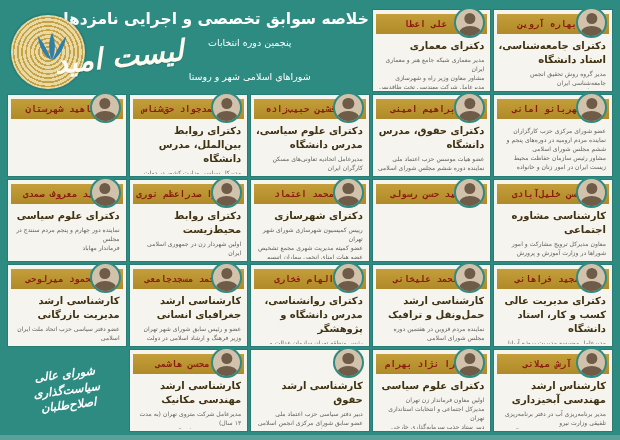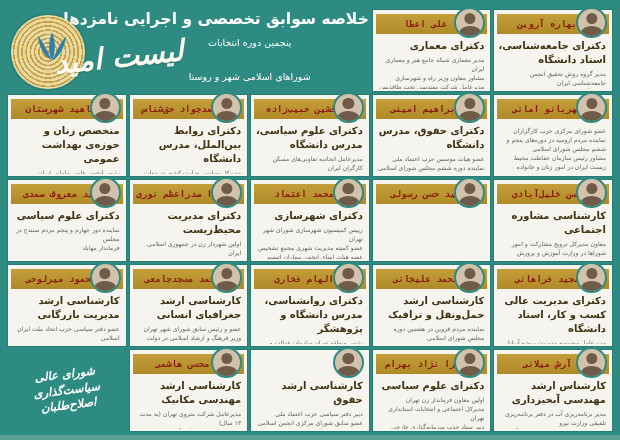--- a/index.html
+++ b/index.html
@@ -165,25 +165,20 @@
       <div class="degree">دکترای روابط بین‌الملل، مدرس دانشگاه</div>
     <div class="item">مدیرکل سیاسی وزارت کشور در دولت اصلاحات</div>
           <div class="item">مشاور سازمان میراث فرهنگی و صنایع دستی</div>
         </div>
   </div>
       <div class="card">
     <div class="band">
       <span class="cname">ناهید شهرستان</span>
     </div>
     <span class="avatar"></span>
-    <div class="info">
-      <div class="degree">متخصص زنان و حوزه‌ی بهداشت عمومی</div>
-    <div class="item">رئیس انجمن علمی مامایی ایران</div>
-          <div class="item">پژوهشگر و فعال اجتماعی</div>
-        </div>
   </div>
       <div class="card">
     <div class="band">
       <span class="cname">حسن خلیل‌آبادی</span>
     </div>
     <span class="avatar"></span>
     <div class="info">
       <div class="degree">کارشناسی مشاوره اجتماعی</div>
     <div class="item">معاون مدیرکل ترویج مشارکت و امور شوراها در وزارت آموزش و پرورش</div>
           <div class="item">مشاور معاون استاندار و فرماندار ویژه شهرستان ری</div>
@@ -208,21 +203,21 @@
           <div class="item">عضو هیات امنای انجمن بیماران اتیسم</div>
           <div class="item">قائم مقام دبیرکل حزب همبستگی ایران اسلامی</div>
         </div>
   </div>
       <div class="card">
     <div class="band">
       <span class="cname">زهرا صدراعظم نوری</span>
     </div>
     <span class="avatar"></span>
     <div class="info">
-      <div class="degree">دکترای مدیریت محیط‌زیست</div>
+      <div class="degree">دکترای روابط محیط‌زیست</div>
     <div class="item">اولین شهردار زن در جمهوری اسلامی ایران</div>
           <div class="item">عضو کمیته محیط‌زیست مجمع تشخیص</div>
           <div class="item">عضو شورای مرکزی مجمع زنان اصلاح‌طلب</div>
         </div>
   </div>
       <div class="card">
     <div class="band">
       <span class="cname">سید معروف صمدی</span>
     </div>
     <span class="avatar"></span>

